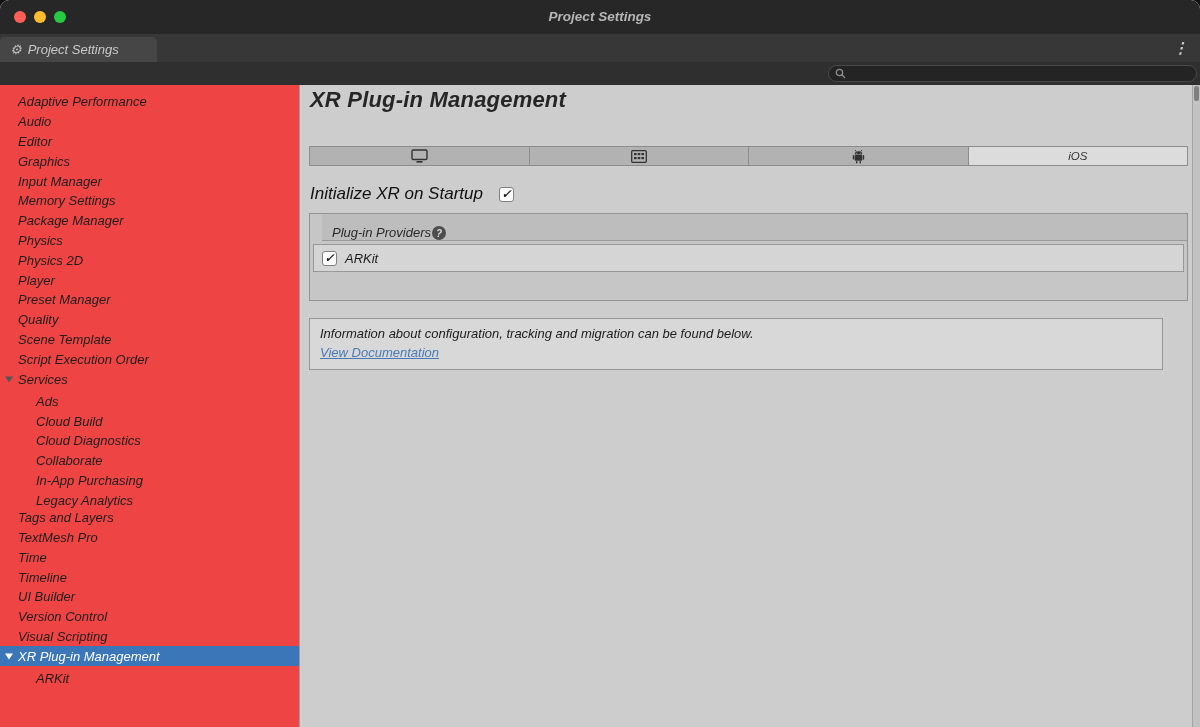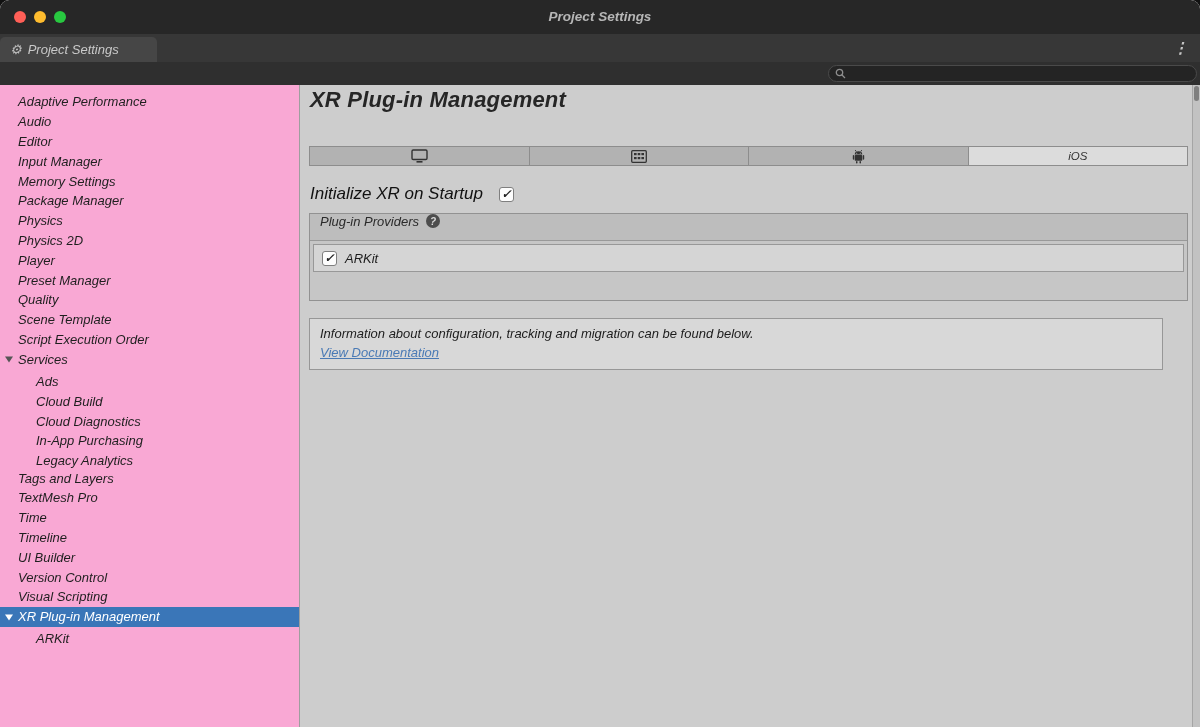--- a/index.html
+++ b/index.html
@@ -20,41 +20,41 @@
   .gear{font-size:13px;color:#bdbdbd;line-height:1;}
   .kebab{position:absolute;right:12px;top:50%;transform:translateY(-50%);color:#c6c6c6;font-size:15px;font-weight:700;cursor:default;}
 
   
   .toolbar{position:absolute;top:62px;left:0;right:0;height:23px;background:#2f2f2f;}
   .searchfield{position:absolute;right:3px;top:3px;width:369px;height:17px;background:#242424;border:1px solid #4a4a4a;border-radius:9px;display:flex;align-items:center;padding:0 6px;box-sizing:border-box;}
   .mag svg{display:block;}
 
   
   .content{position:absolute;top:85px;left:0;right:0;bottom:0;}
-  .sidebar{position:absolute;left:0;top:0;bottom:0;width:300px;background:#f9a8d4;border-right:1px solid #9e9e9e;box-sizing:border-box;overflow:hidden;padding-top:7px;}
+  .sidebar{position:absolute;left:0;top:0;bottom:0;width:300px;background:#ef4444;border-right:1px solid #9e9e9e;box-sizing:border-box;overflow:hidden;padding-top:7px;}
   .side-item{height:19.8px;display:flex;align-items:center;position:relative;font-size:13px;color:#1f1f1f;padding-left:18px;cursor:default;white-space:nowrap;}
   .side-item.sub{padding-left:36px;align-items:flex-end;}
   .side-item.selected{background:#3a76b8;color:#ffffff;}
   .arrow{position:absolute;left:5px;top:50%;transform:translateY(-40%);width:0;height:0;border-left:4.5px solid transparent;border-right:4.5px solid transparent;border-top:6px solid #555;}
   .side-item.selected .arrow{border-top-color:#fff;}
 
   .main{position:absolute;left:300px;right:8px;top:0;bottom:0;background:#cdcdcd;}
   .page-title{position:absolute;left:10px;top:2px;font-size:22px;font-weight:700;color:#262626;letter-spacing:.2px;}
 
   .ptabs{position:absolute;left:9px;top:61px;width:879px;height:20px;display:flex;border:1px solid #8d8d8d;box-sizing:border-box;}
   .ptab{flex:1;display:flex;align-items:center;justify-content:center;background:#b2b2b2;border-left:1px solid #8d8d8d;color:#333;font-size:11.5px;cursor:default;}
   .ptab:first-child{border-left:none;}
   .ptab.selected{background:#dcdcdc;}
 
   .init-row{position:absolute;left:10px;top:99px;height:20px;display:flex;align-items:center;}
   .init-label{width:189px;font-size:17px;color:#111;}
   .checkbox{width:15px;height:15px;background:#fdfdfd;border:1px solid #7f7f7f;border-radius:3px;display:flex;align-items:center;justify-content:center;font-size:12px;font-weight:700;color:#222;box-sizing:border-box;line-height:1;cursor:default;}
 
   .providers{position:absolute;left:9px;top:128px;width:879px;height:88px;border:1px solid #929292;background:#c6c6c6;box-sizing:border-box;}
-  .providers-header{height:26px;background:#bdbdbd;border-bottom:1px solid #999;display:flex;align-items:flex-start;padding:0 10px;font-size:13px;color:#2a2a2a;gap:7px;}
+  .providers-header{height:26px;background:#bdbdbd;border-bottom:1px solid #999;display:flex;align-items:flex-end;padding:0 10px;font-size:13px;color:#2a2a2a;gap:1px;margin-left:12px;}
   .help-icon{width:14px;height:14px;border-radius:50%;background:#4d4d4d;color:#ddd;font-size:10px;font-weight:700;display:flex;align-items:center;justify-content:center;cursor:default;}
   .provider-row{margin:3px;height:28px;background:#d5d5d5;border:1px solid #989898;display:flex;align-items:center;gap:8px;padding:0 8px;font-size:13px;color:#1c1c1c;box-sizing:border-box;}
 
   .helpbox{position:absolute;left:9px;top:233px;width:854px;border:1px solid #979797;background:#d8d8d8;box-sizing:border-box;padding:5px 10px 7px;}
   .info-text{font-size:13px;color:#1c1c1c;line-height:19px;}
   .doc-link{font-size:13px;color:#4a7ab5;text-decoration:underline;line-height:19px;cursor:pointer;display:inline-block;}
 
   .scrollbar{position:absolute;right:0;top:85px;bottom:0;width:8px;background:#c2c2c2;border-left:1px solid #a5a5a5;box-sizing:border-box;}
   .thumb{position:absolute;top:1px;left:1px;right:1px;height:15px;background:#7f7f7f;border-radius:3px;}
 </style>
@@ -96,20 +96,23 @@
         <div class="side-item">
           <span>Adaptive Performance</span>
         </div>
         <div class="side-item">
           <span>Audio</span>
         </div>
         <div class="side-item">
           <span>Editor</span>
         </div>
         <div class="side-item">
+          <span>Graphics</span>
+        </div>
+        <div class="side-item">
           <span>Input Manager</span>
         </div>
         <div class="side-item">
           <span>Memory Settings</span>
         </div>
         <div class="side-item">
           <span>Package Manager</span>
         </div>
         <div class="side-item">
           <span>Physics</span>
@@ -137,20 +140,23 @@
           <span>Services</span>
         </div>
         <div class="side-item sub">
           <span>Ads</span>
         </div>
         <div class="side-item sub">
           <span>Cloud Build</span>
         </div>
         <div class="side-item sub">
           <span>Cloud Diagnostics</span>
+        </div>
+        <div class="side-item sub">
+          <span>Collaborate</span>
         </div>
         <div class="side-item sub">
           <span>In-App Purchasing</span>
         </div>
         <div class="side-item sub">
           <span>Legacy Analytics</span>
         </div>
         <div class="side-item">
           <span>Tags and Layers</span>
         </div>

